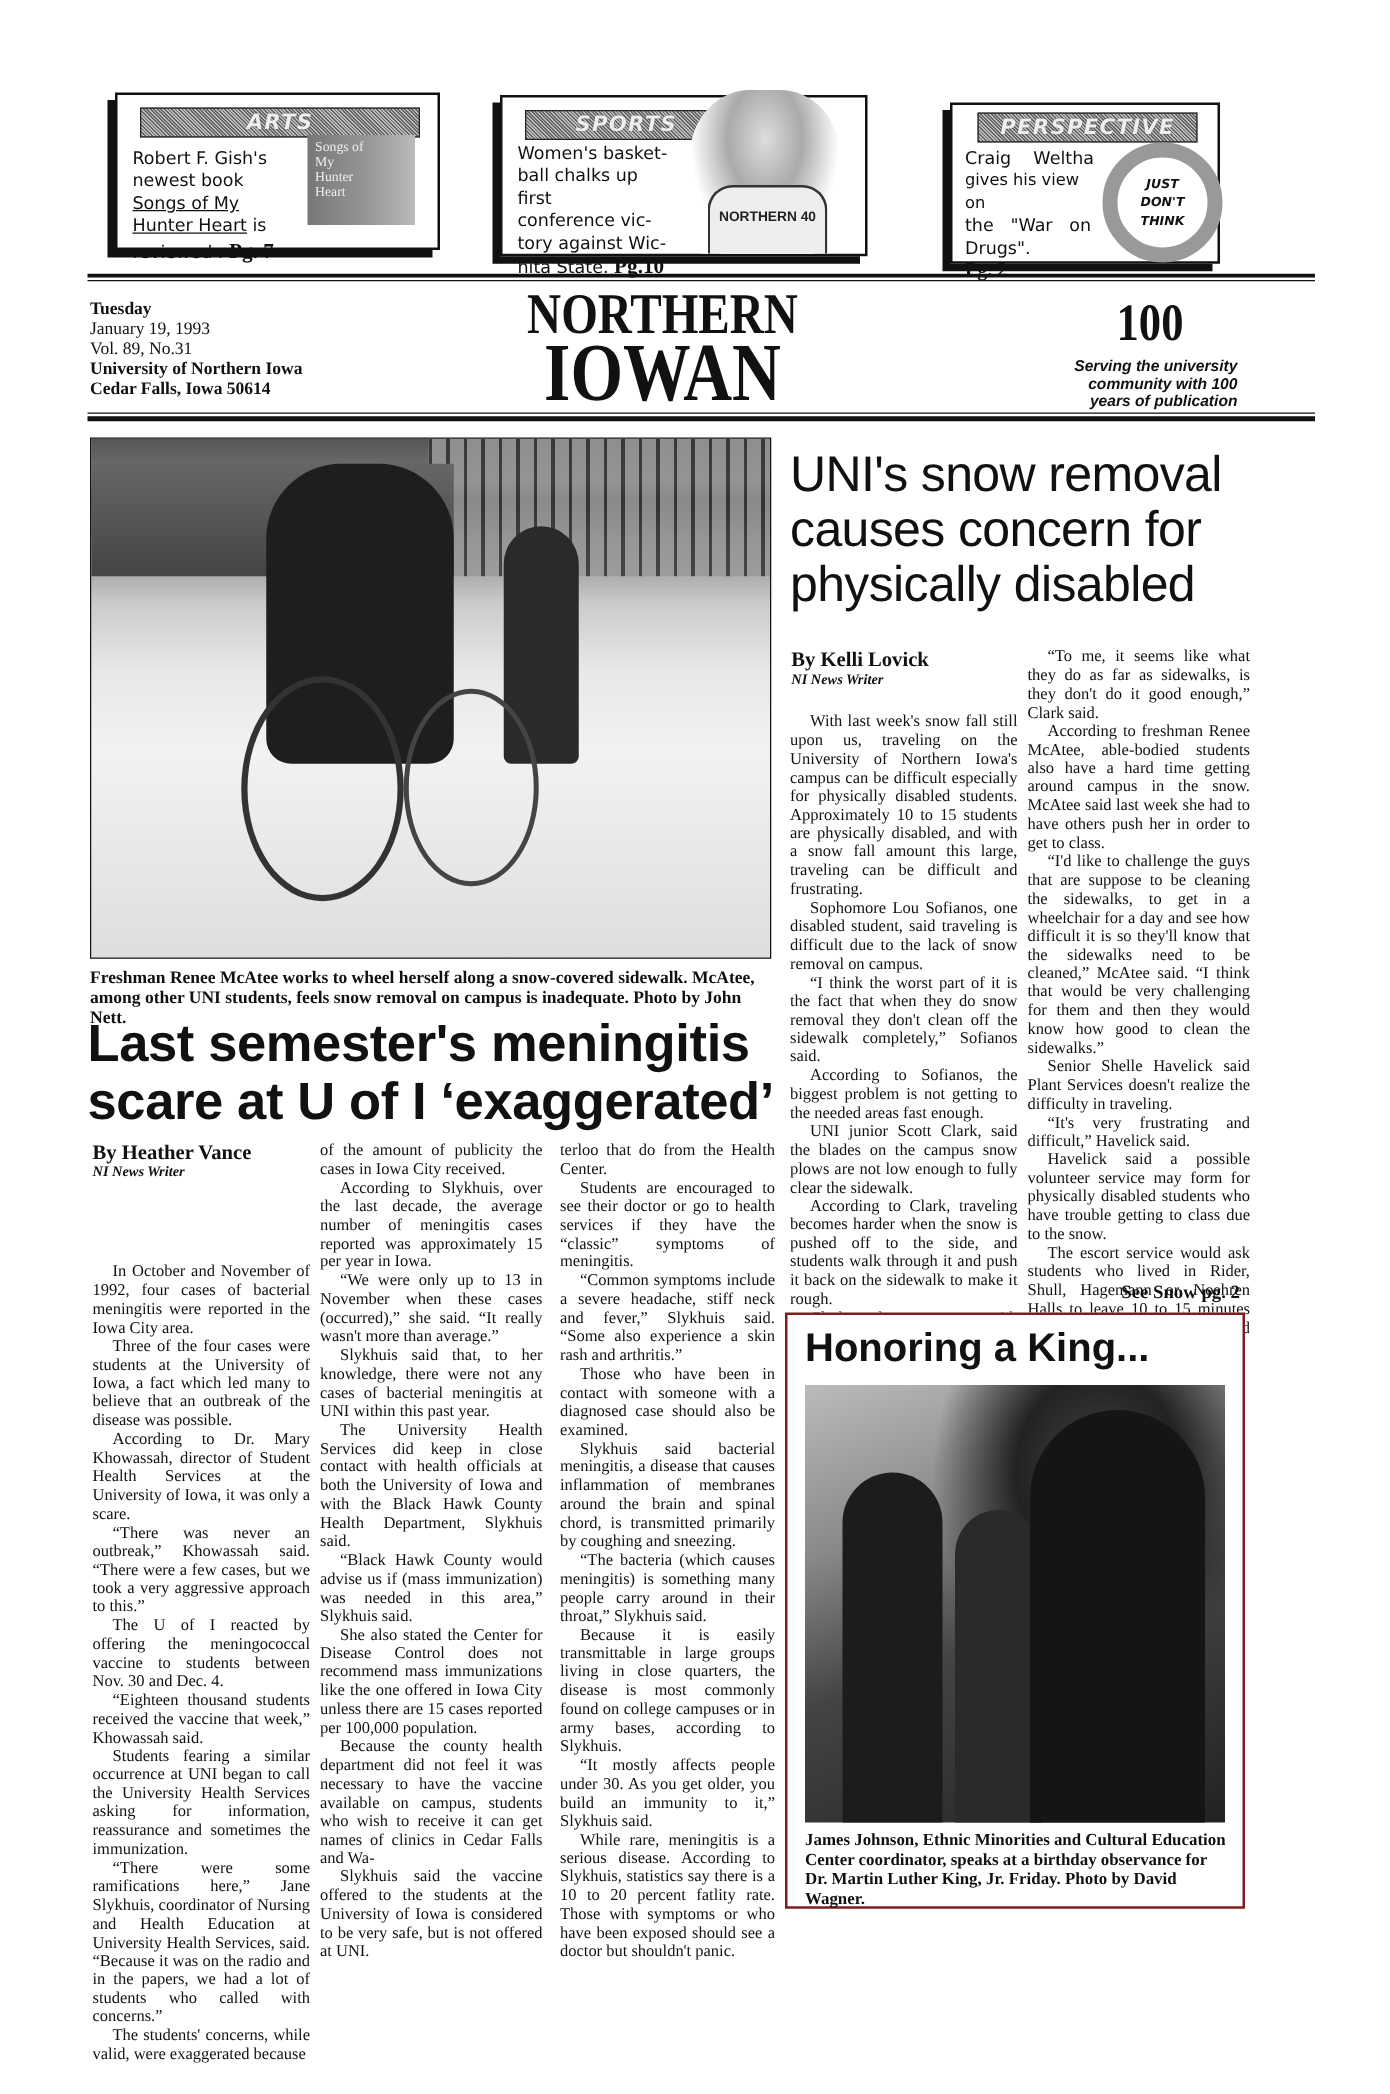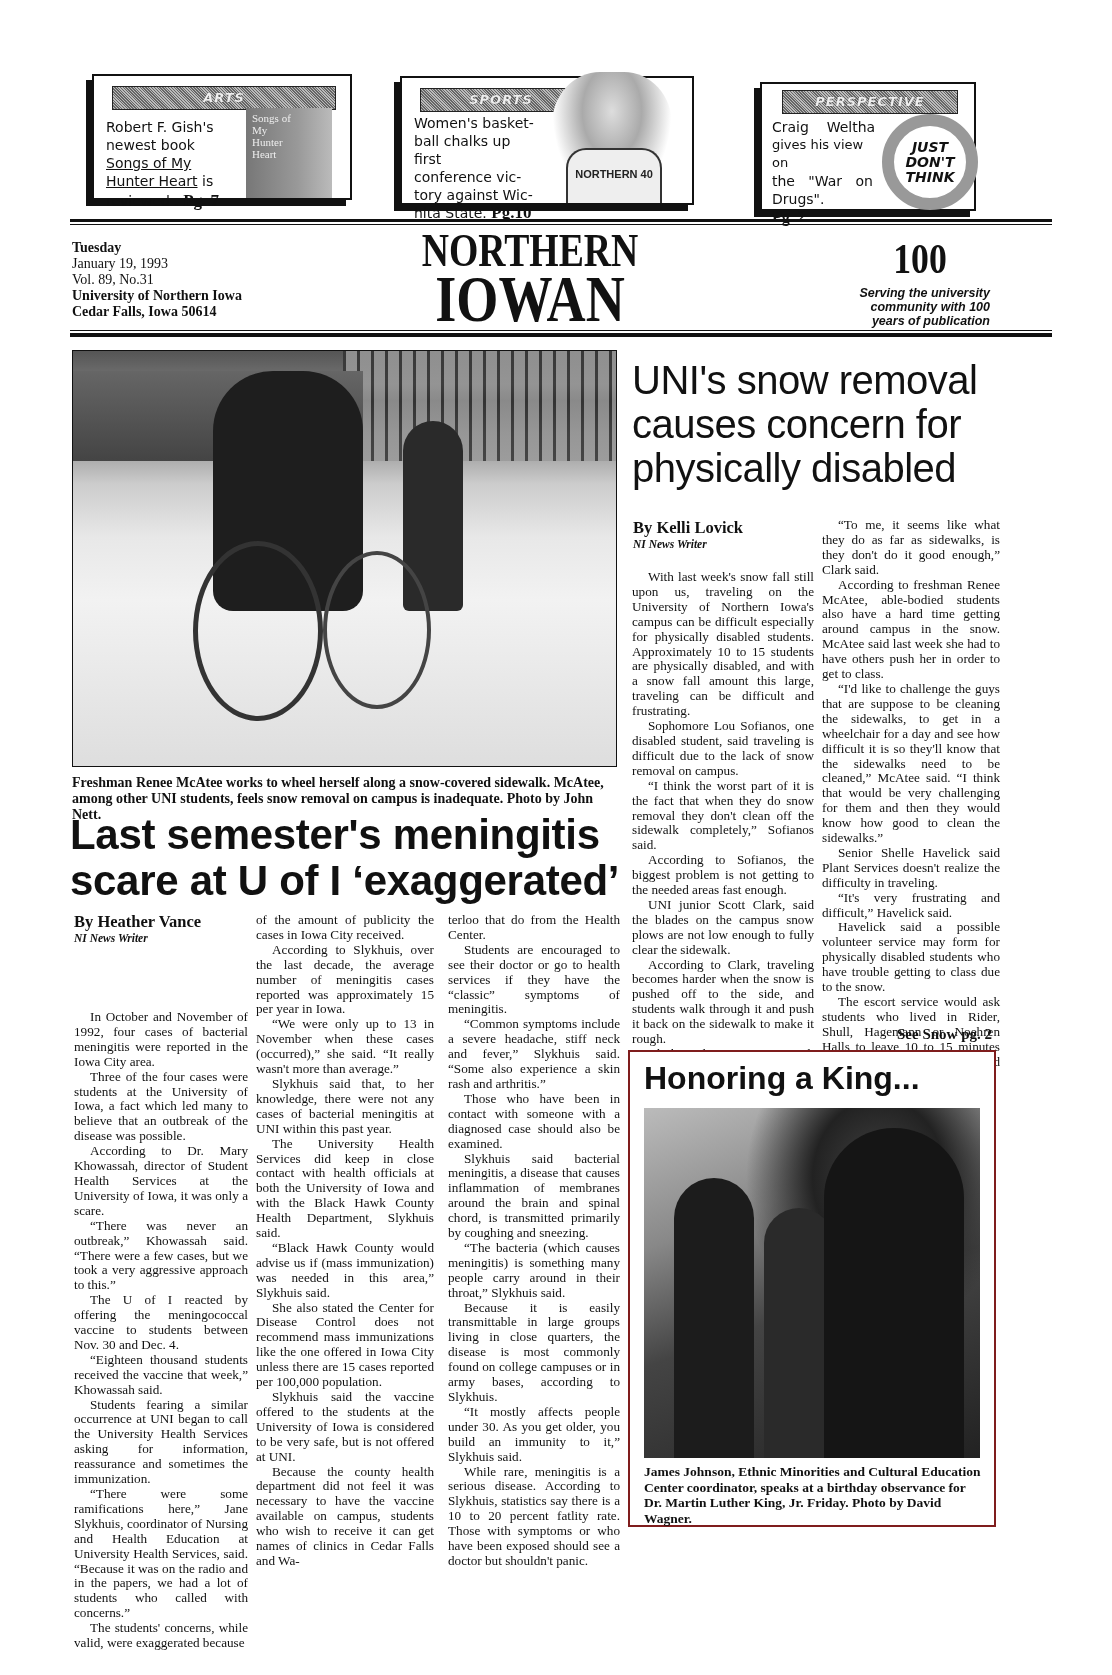--- a/index.html
+++ b/index.html
@@ -2,32 +2,32 @@
 <html><head>
 <meta charset="utf-8">
 <style>
   html,body{margin:0;padding:0;background:#fff;}
   body{width:1112px;height:1675px;position:relative;overflow:hidden;color:#111;font-family:"Liberation Serif","DejaVu Serif",serif;}
   .abs{position:absolute;}
   
   .teaser{position:absolute;border:2px solid #111;box-shadow:-6px 6px 0 #111;background:#fff;}
   .teaser-banner{position:absolute;left:18px;right:14px;top:10px;height:22px;border:1.5px solid #222;
     background-color:#888;background-image:repeating-linear-gradient(45deg,#666 0 1px,#bbb 1px 2px);
-    color:#eee;font-family:"DejaVu Sans",sans-serif;font-style:italic;font-weight:bold;font-size:13px;
+    color:#eee;font-family:"DejaVu Sans",sans-serif;font-style:italic;font-weight:bold;font-size:17px;
     text-align:center;line-height:22px;letter-spacing:1px;text-shadow:0 0 1px #333;}
   .teaser-text{position:absolute;font-family:"DejaVu Sans",sans-serif;font-size:14px;line-height:18px;color:#111;}
   .teaser-text .u{text-decoration:underline;}
   .pg{font-family:"Liberation Serif",serif;font-weight:bold;font-size:17px;}
   .book{position:absolute;background:linear-gradient(90deg,#777 0,#999 60%,#bbb 100%);}
   .book .bt{position:absolute;left:6px;top:4px;color:#eee;font-family:"Liberation Serif",serif;font-size:11px;line-height:12px;}
   .player{position:absolute;background:radial-gradient(ellipse at 50% 30%,#ddd 0,#aaa 35%,#fff 70%);border-radius:40% 40% 10% 10%;}
   .player .jersey{position:absolute;left:14px;right:10px;bottom:0;height:55px;background:#eee;border:2px solid #333;border-bottom:none;border-radius:20px 20px 0 0;
     font-family:"Liberation Sans",sans-serif;font-weight:bold;font-size:11px;text-align:center;padding-top:18px;box-sizing:border-box;color:#222;}
   .nobadge{position:absolute;border-radius:50%;border:12px solid #999;box-sizing:border-box;background:#fff;
-    font-family:"DejaVu Sans",sans-serif;font-weight:bold;font-style:italic;font-size:14px;line-height:15px;text-align:center;color:#111;display:flex;align-items:center;justify-content:center;}
+    font-family:"DejaVu Sans",sans-serif;font-weight:bold;font-style:italic;font-size:10px;line-height:15px;text-align:center;color:#111;display:flex;align-items:center;justify-content:center;}
   .rule{position:absolute;left:70px;right:60px;background:#111;}
   
   .meta{position:absolute;left:72px;top:240px;font-family:"Liberation Serif",serif;font-size:14px;line-height:16px;}
   .meta .b{font-weight:bold;}
   .mast{position:absolute;left:380px;width:300px;text-align:center;font-family:"Liberation Serif",serif;font-weight:bold;color:#111;transform:scaleX(0.82);transform-origin:center;}
   .century{position:absolute;left:850px;width:140px;text-align:center;}
   .century .num{font-family:"Liberation Serif",serif;font-weight:bold;font-size:42px;line-height:46px;transform:scaleX(.85);}
   .century .tag{font-family:"Liberation Sans",sans-serif;font-weight:bold;font-style:italic;font-size:12.5px;line-height:14px;text-align:right;}
   
   .photo{position:absolute;border:1.5px solid #111;overflow:hidden;}
@@ -49,21 +49,21 @@
 
 <div class="teaser" style="left:92px;top:74px;width:256px;height:122px;">
   <div class="teaser-banner">ARTS</div>
   <div class="teaser-text" style="left:12px;top:42px;width:140px;">
     <div>Robert F. Gish's</div>
     <div>newest book</div>
     <div><span class="u">Songs of My</span></div>
     <div><span class="u">Hunter Heart</span><span> is</span></div>
     <div style="margin-top:2px;"><span>reviewed . </span><span class="pg">Pg. 7</span></div>
   </div>
-  <div class="book" style="left:152px;top:32px;width:86px;height:90px;">
+  <div class="book" style="left:152px;top:32px;width:86px;height:72px;">
     <div class="bt" style="width:40px;">Songs of My Hunter Heart</div>
   </div>
 </div>
 
 <div class="teaser" style="left:400px;top:76px;width:290px;height:125px;">
   <div class="teaser-banner" style="right:110px;">SPORTS</div>
   <div class="teaser-text" style="left:12px;top:36px;width:120px;">
     <div>Women's basket-</div>
     <div>ball chalks up first</div>
     <div>conference  vic-</div>
@@ -176,22 +176,22 @@
   <p>The students' concerns, while valid, were exaggerated because</p>
 </div>
 <div class="col" style="left:256px;top:913px;width:178px;">
   <p style="text-indent:0;">of the amount of publicity the cases in Iowa City received.</p>
   <p>According to Slykhuis, over the last decade, the average number of meningitis cases reported was approximately 15 per year in Iowa.</p>
   <p>“We were only up to 13 in November when these cases (occurred),” she said. “It really wasn't more than average.”</p>
   <p>Slykhuis said that, to her knowledge, there were not any cases of bacterial meningitis at UNI within this past year.</p>
   <p>The University Health Services did keep in close contact with health officials at both the University of Iowa and with the Black Hawk County Health Department, Slykhuis said.</p>
   <p>“Black Hawk County would advise us if (mass immunization) was needed in this area,” Slykhuis said.</p>
   <p>She also stated the Center for Disease Control does not recommend mass immunizations like the one offered in Iowa City unless there are 15 cases reported per 100,000 population.</p>
+  <p>Because the county health department did not feel it was necessary to have the vaccine available on campus, students who wish to receive it can get names of clinics in Cedar Falls and Wa-</p>
   <p>Slykhuis said the vaccine offered to the students at the University of Iowa is considered to be very safe, but is not offered at UNI.</p>
-  <p>Because the county health department did not feel it was necessary to have the vaccine available on campus, students who wish to receive it can get names of clinics in Cedar Falls and Wa-</p>
 </div>
 <div class="col" style="left:448px;top:913px;width:172px;">
   <p style="text-indent:0;">terloo that do from the Health Center.</p>
   <p>Students are encouraged to see their doctor or go to health services if they have the “classic” symptoms of meningitis.</p>
   <p>“Common symptoms include a severe headache, stiff neck and fever,” Slykhuis said. “Some also experience a skin rash and arthritis.”</p>
   <p>Those who have been in contact with someone with a diagnosed case should also be examined.</p>
   <p>Slykhuis said bacterial meningitis, a disease that causes inflammation of membranes around the brain and spinal chord, is transmitted primarily by coughing and sneezing.</p>
   <p>“The bacteria (which causes meningitis) is something many people carry around in their throat,” Slykhuis said.</p>
   <p>Because it is easily transmittable in large groups living in close quarters, the disease is most commonly found on college campuses or in army bases, according to Slykhuis.</p>
   <p>“It mostly affects people under 30. As you get older, you build an immunity to it,” Slykhuis said.</p>

